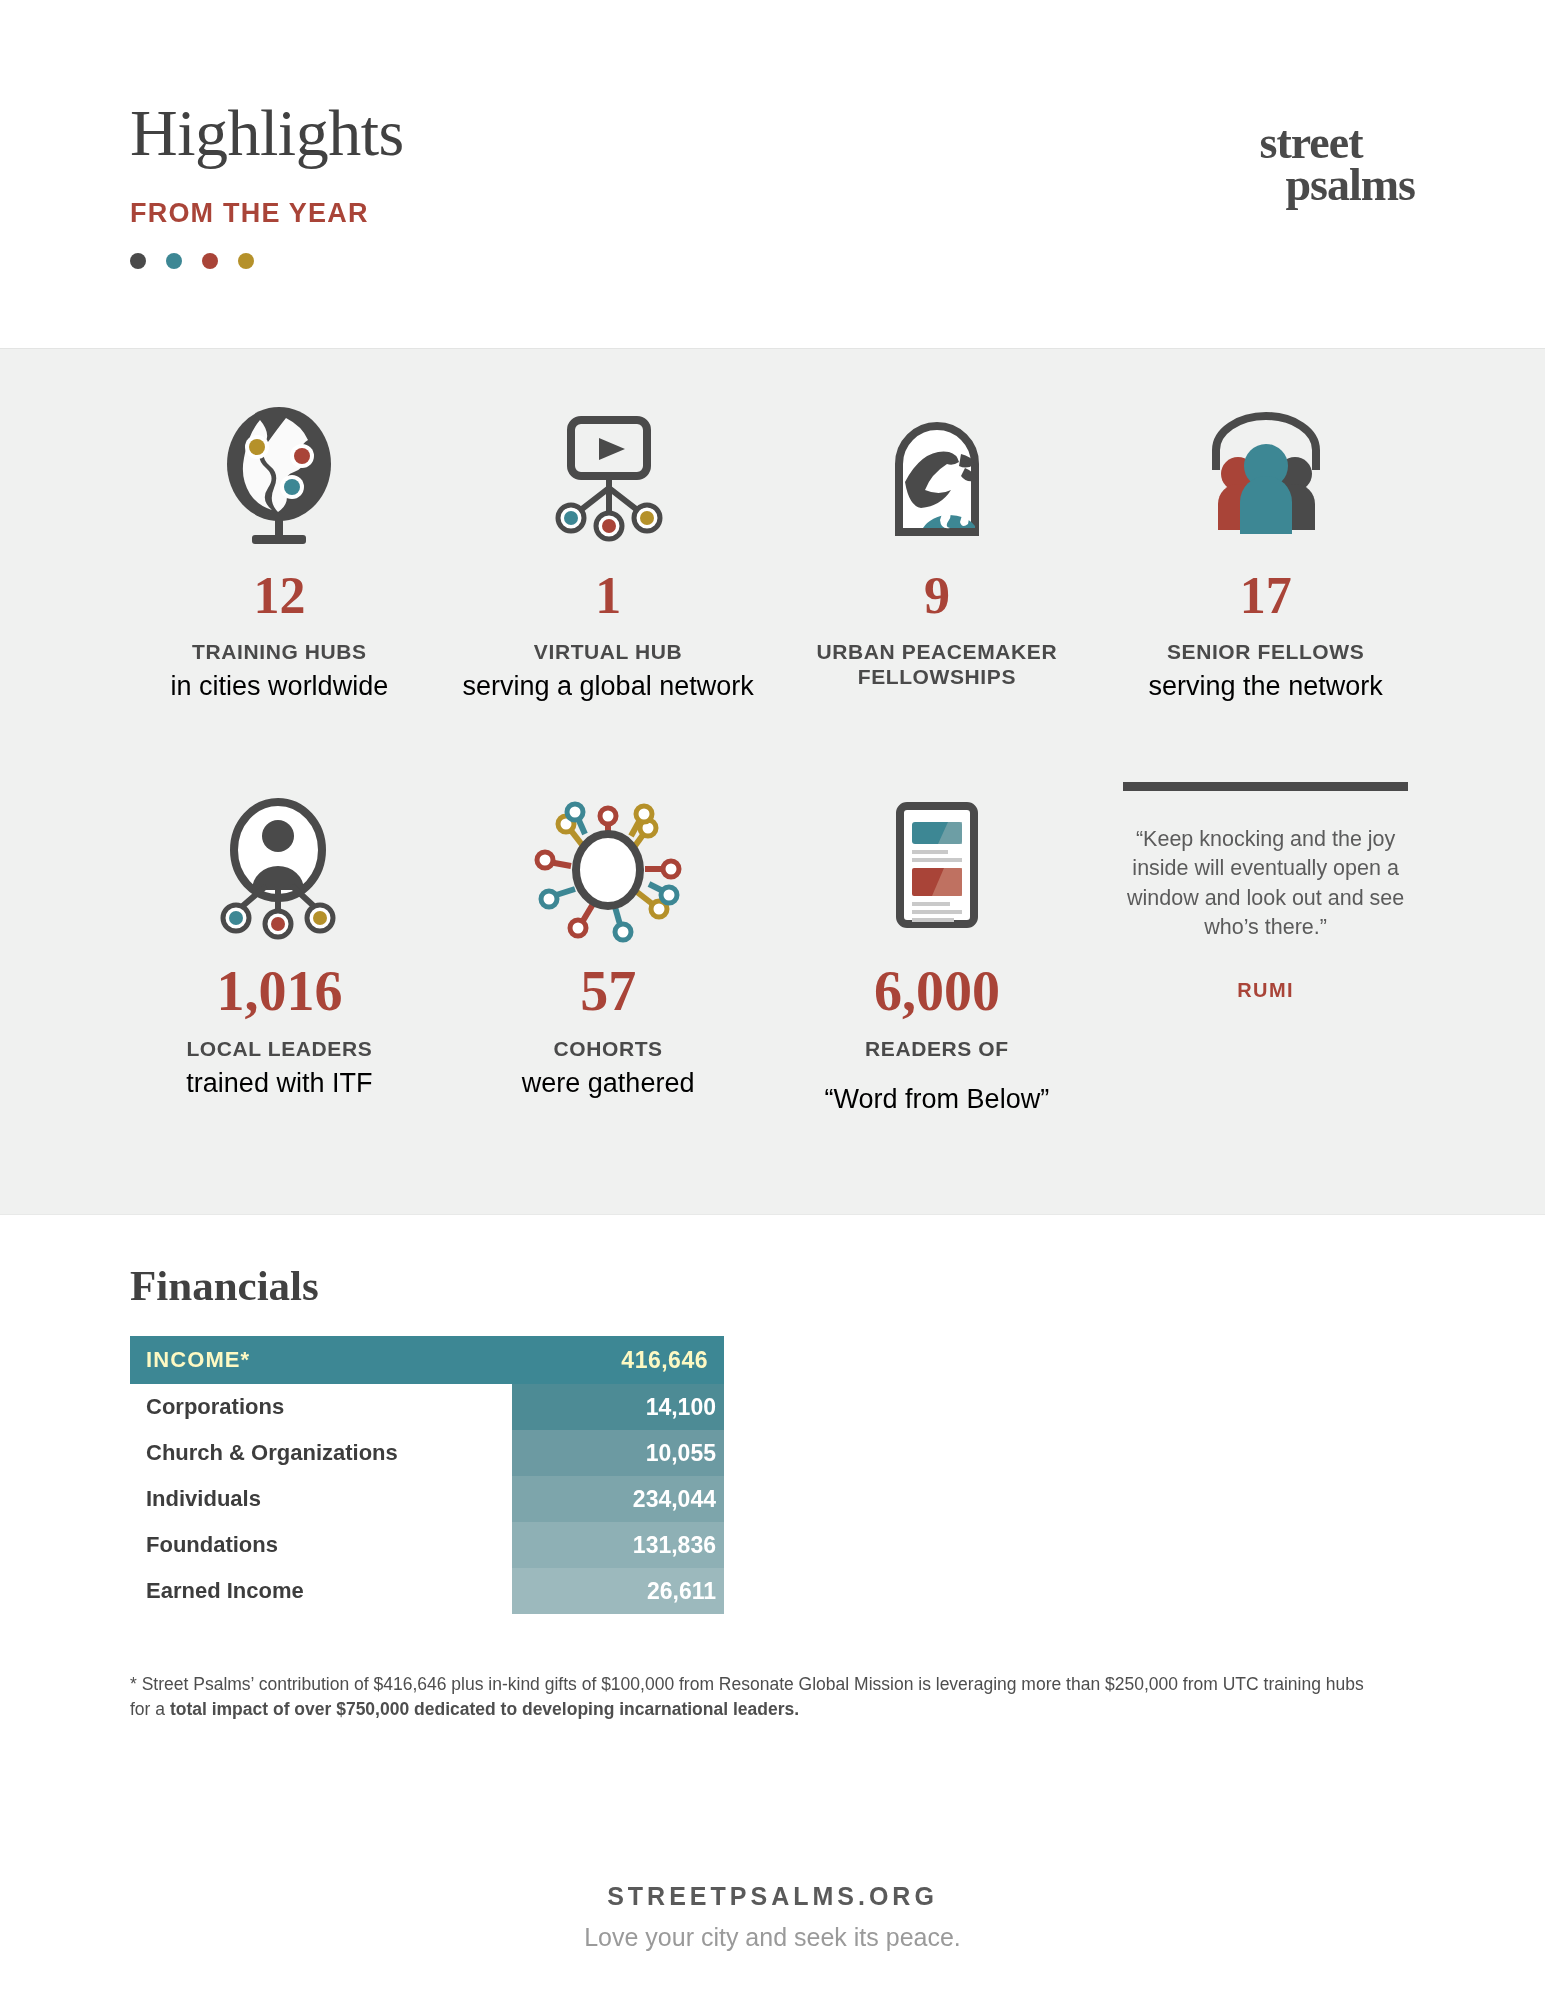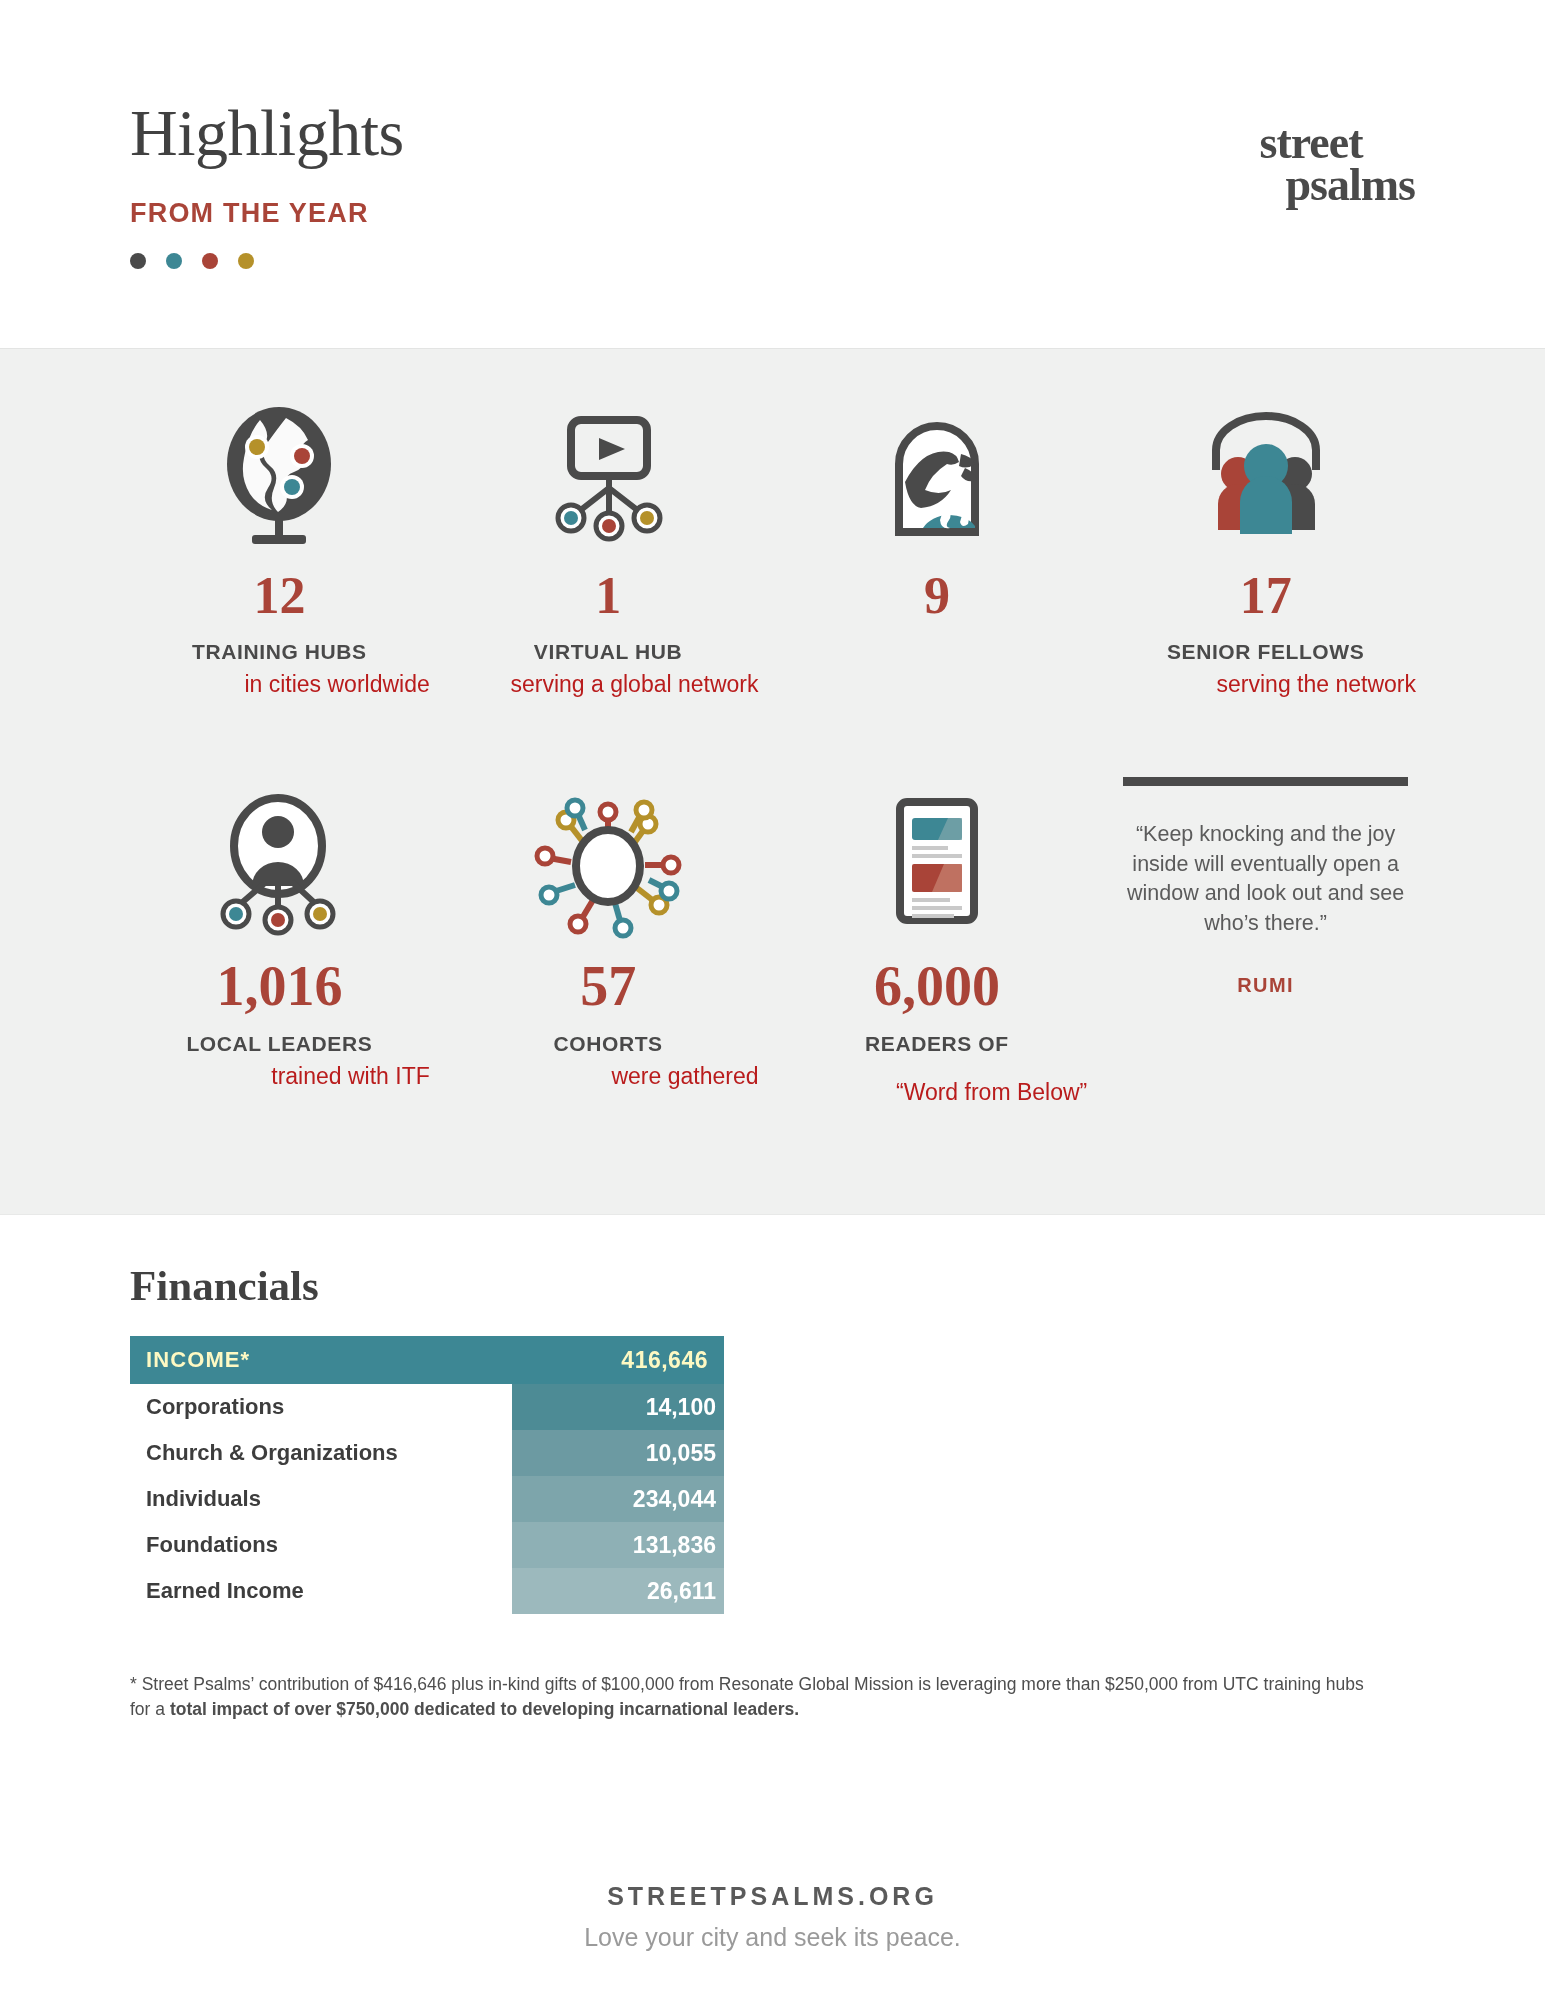--- a/index.html
+++ b/index.html
@@ -77,24 +77,23 @@
   .stat-label{
     margin-top:18px;
     font-size:21px;
     font-weight:bold;
     letter-spacing:0.6px;
     color:#4a4a4a;
     line-height:1.18;
   }
   .stat-sub{
     margin-top:6px;
-    font-size:23px;
-    color:#b91c1c;
+    font-size:27px;
+    color:#000000;
     line-height:1.15;
-    text-align:right;
   }
   .row2{ margin-top:80px; }
 
   
   .quote-block{ width:25%; padding:0 22px; text-align:center; }
   .quote-rule{ width:100%; height:9px; background:#4a4a4a; margin:0 auto 34px auto; }
   .quote-text{ font-size:21.5px; color:#5b5b5b; line-height:1.37; }
   .quote-author{
     margin-top:36px; font-size:20px; font-weight:bold;
     letter-spacing:1.4px; color:#a94438;
@@ -219,20 +218,21 @@
         <svg width="120" height="150" viewBox="0 0 120 150">
           <path d="M22 130 L22 62 a38 38 0 0 1 76 0 L98 130 Z" fill="#fff" stroke="#4a4a4a" stroke-width="8"></path>
           <path d="M28 80 q18 -34 44 -30 q8 2 10 10 q-6 4 -12 2 q-16 10 -22 26 q14 6 26 0 q-10 16 -30 18 q-12 -2 -16 -26z" fill="#4a4a4a"></path>
           <path d="M84 52 q10 2 14 10 q-8 6 -16 2z M88 66 q10 4 12 12 q-10 4 -16 -4z" fill="#4a4a4a"></path>
           <path d="M46 126 a30 24 0 0 1 52 -2 L98 126 Z" fill="#3d8794"></path>
           <path d="M70 104 q6 8 2 14 q-5 7 1 8 q-9 2 -10 -8 q2 -9 7 -14z" fill="#fff"></path>
           <path d="M86 110 q8 4 5 12 q-6 5 -8 -2z" fill="#fff"></path>
         </svg>
       </div>
       <div class="stat-num">9</div>
+      <div class="stat-label">URBAN PEACEMAKER FELLOWSHIPS</div>
       <div class="stat-sub"></div>
     </div>
 
     <div class="stat">
       <div class="icon-wrap">
         <svg width="140" height="150" viewBox="0 0 140 150">
           <path d="M20 68 L20 48 a50 34 0 0 1 100 0 L120 68" fill="none" stroke="#4a4a4a" stroke-width="8"></path>
           <circle cx="42" cy="72" r="17" fill="#a94438"></circle>
           <path d="M22 128 L22 102 a20 20 0 0 1 40 0 L62 128 Z" fill="#a94438"></path>
           <circle cx="99" cy="72" r="17" fill="#4a4a4a"></circle>

